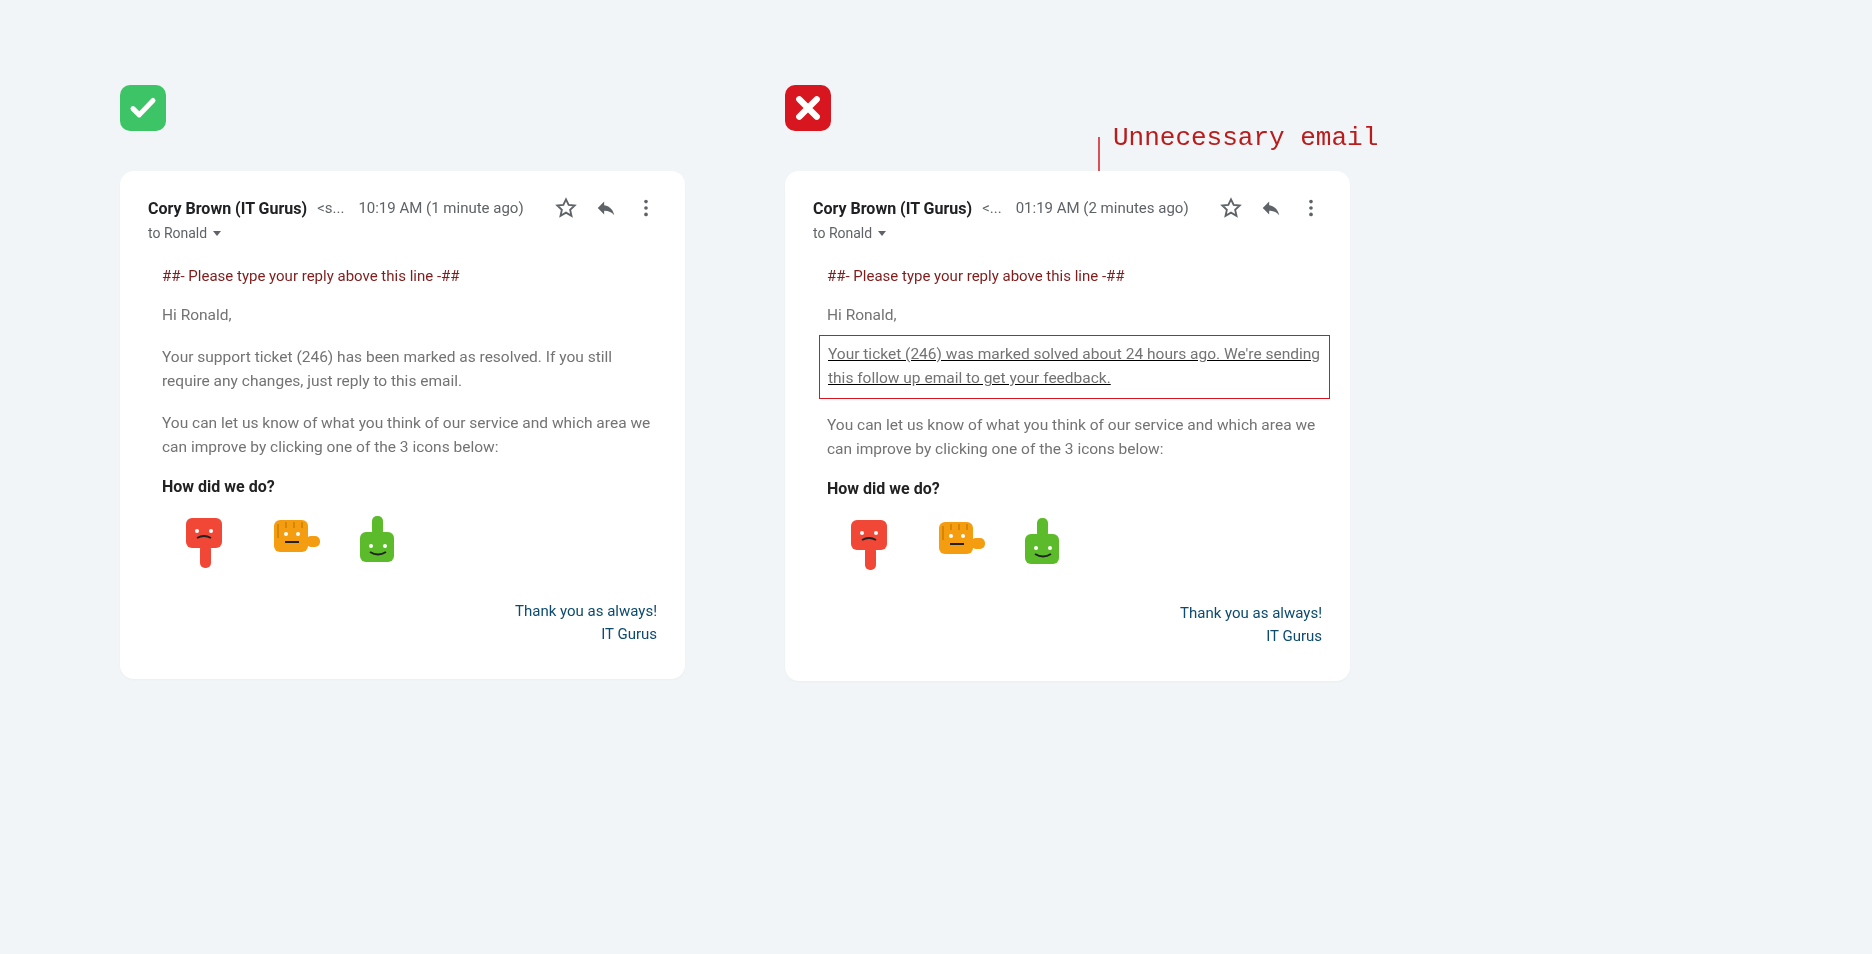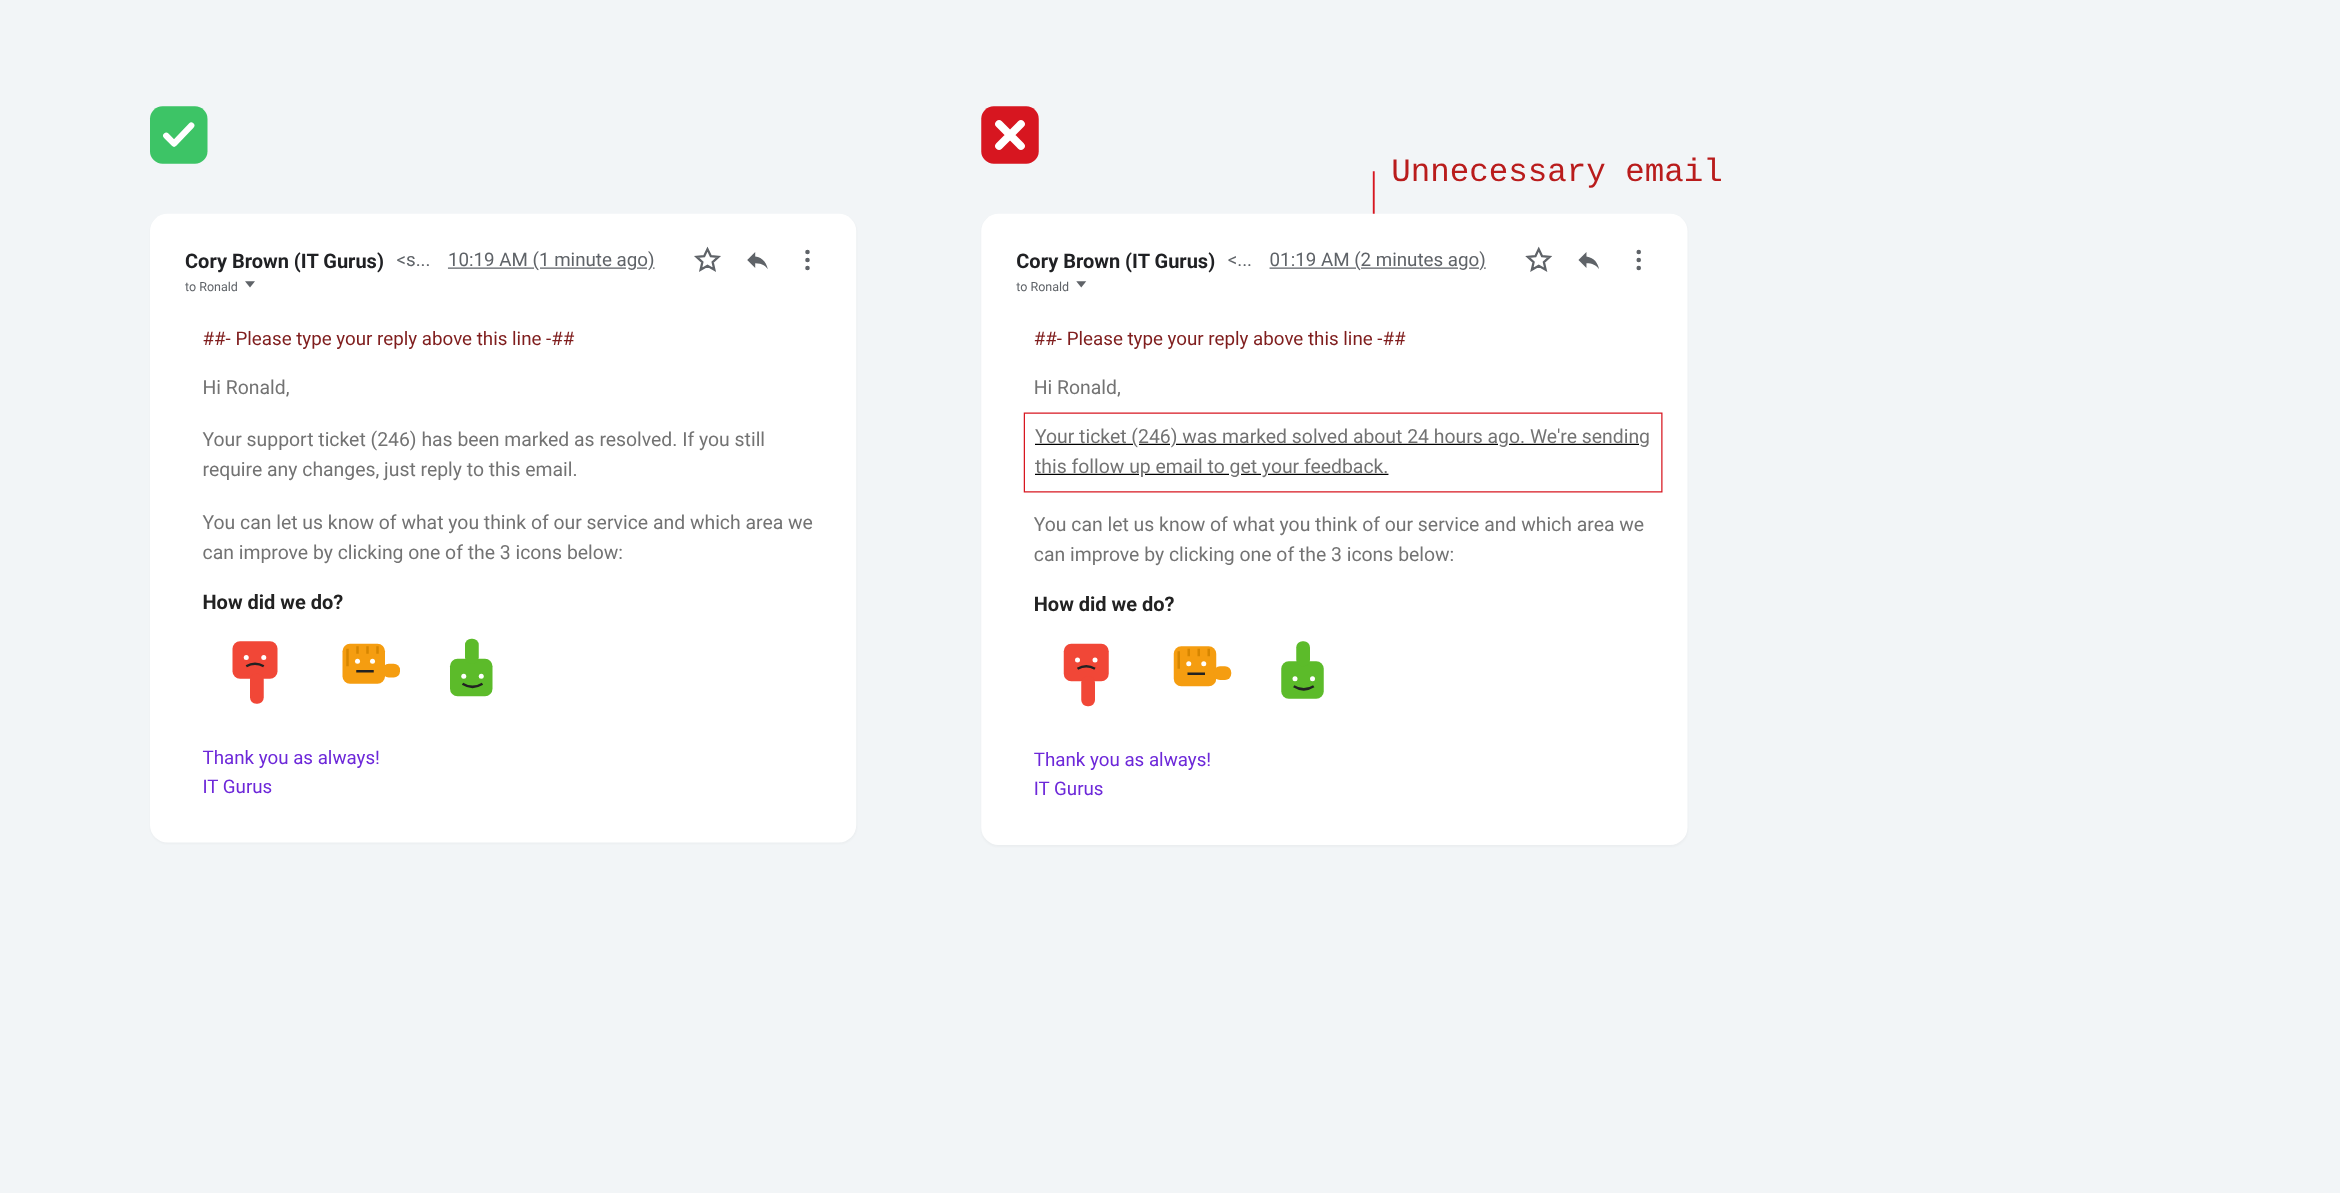--- a/index.html
+++ b/index.html
@@ -39,44 +39,45 @@
   }
   .email-header {
     display: flex;
     align-items: center;
     gap: 10px;
     color: #5f6368;
     font-size: 15px;
   }
   .sender { color: #202124; font-weight: 700; font-size: 16px; }
   .trunc { color: #5f6368; font-size: 15px; }
-  .time { color: #5f6368; font-size: 15px; margin-left: 4px; white-space: nowrap; text-decoration: underline;}
+  .time { color: #5f6368; font-size: 15px; margin-left: 4px; white-space: nowrap;}
   .to-line {
     color: #5f6368;
-    font-size: 10px;
+    font-size: 14px;
     margin-top: 6px;
     display: flex;
+    align-items: center;
     gap: 4px;
   }
   .actions {
     margin-left: auto;
     display: flex;
     align-items: center;
     gap: 18px;
   }
   .icon-btn { width: 22px; height: 22px; color: #5f6368; cursor: pointer; display:flex; align-items:center; justify-content:center; }
   .icon-btn svg { width: 22px; height: 22px; }
   .body { padding: 18px 0 0 14px; }
   .reply-line { color: #7f1d1d; font-size: 15px; margin: 8px 0 18px 0; }
   .p { color: #737373; font-size: 15.5px; line-height: 1.55; margin-bottom: 18px; }
   .hdwd { font-weight: 700; color: #222; font-size: 16px; margin: 6px 0 18px 0; }
   .rating-row { display: flex; gap: 30px; padding: 0 0 0 18px; margin-bottom: 26px; }
   .thumb { width: 56px; height: 60px; }
   .thumb svg { width: 100%; height: 100%; }
-  .signoff { color: #6d28d9; font-size: 15px; line-height: 1.5; }
+  .signoff { color: #0c4a6e; font-size: 15px; line-height: 1.5; text-align: right; }
 
   .highlight-box {
     border: 1.5px solid #d71620;
     padding: 6px 8px 8px 8px;
     margin: -4px -8px 14px -8px;
     position: relative;
     text-decoration: underline;
   }
   .highlight-box .p { margin: 0; }
 

